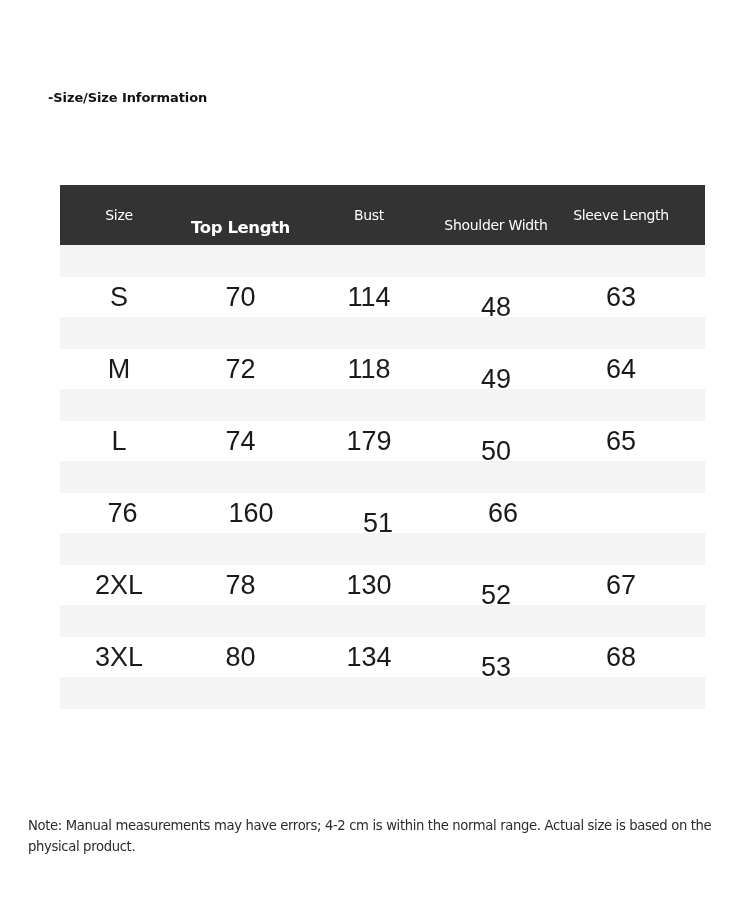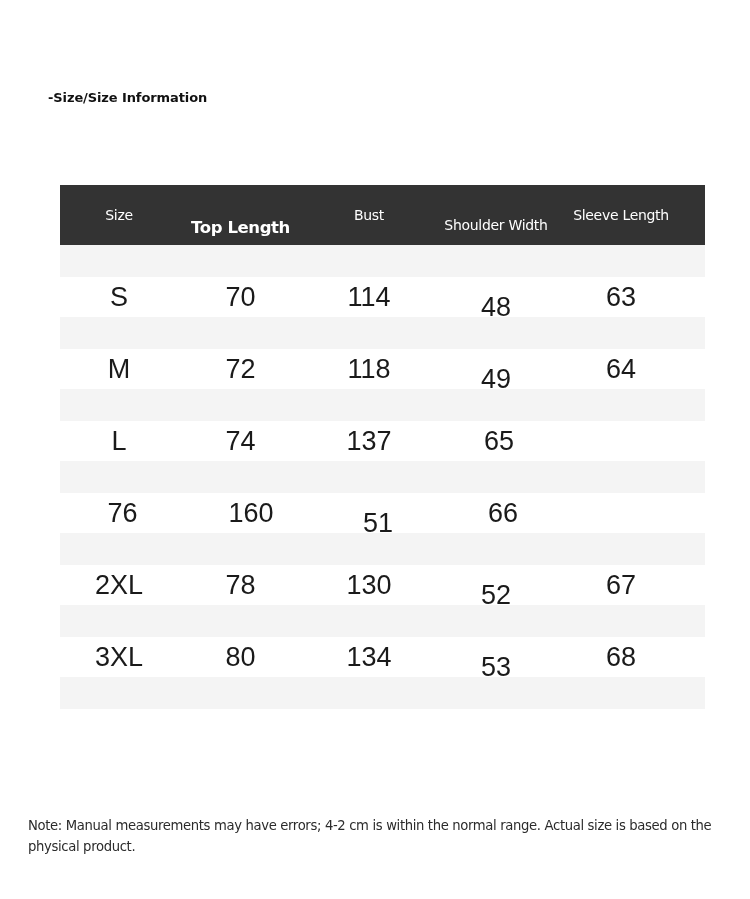--- a/index.html
+++ b/index.html
@@ -142,21 +142,22 @@
     <div class="cell col-length">72</div>
     <div class="cell col-bust">118</div>
     <div class="cell col-shoulder">49</div>
     <div class="cell col-sleeve">64</div>
   </div>
 
   <div class="spacer-row"></div>
   <div class="data-row">
     <div class="cell col-size">L</div>
     <div class="cell col-length">74</div>
-    <div class="cell col-bust">137</div>
+    <div class="cell col-bust">179</div>
+    <div class="cell col-shoulder">50</div>
     <div class="cell col-sleeve">65</div>
   </div>
 
   <div class="spacer-row"></div>
   <div class="data-row">
     <div class="cell col-length">76</div>
     <div class="cell col-bust">160</div>
     <div class="cell col-shoulder">51</div>
     <div class="cell col-sleeve">66</div>
   </div>

